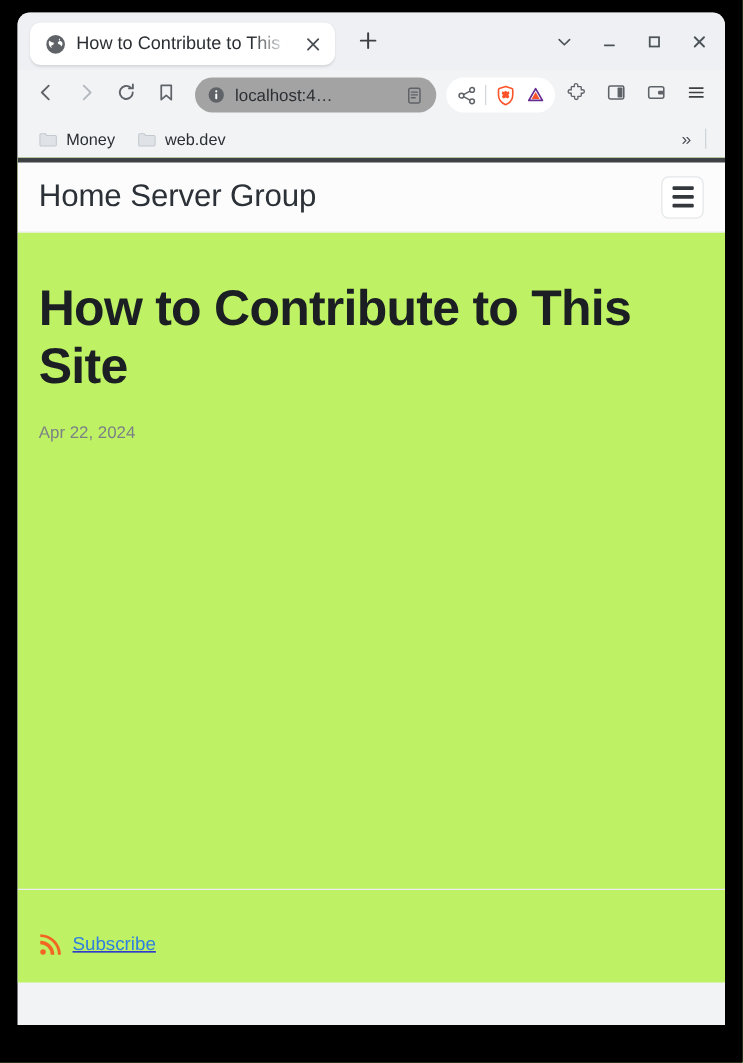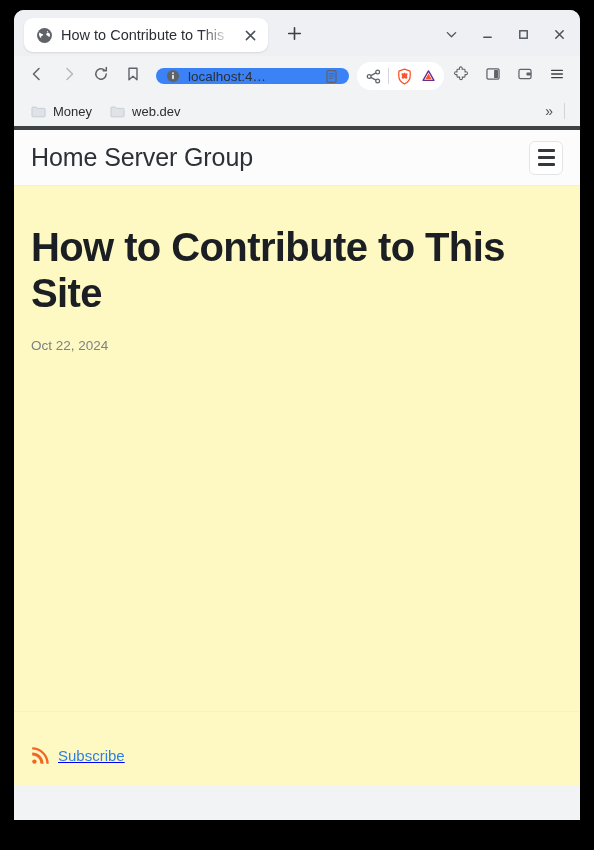--- a/index.html
+++ b/index.html
@@ -103,23 +103,23 @@
     display: flex; align-items: center; justify-content: center;
     border-radius: 50%;
     color: #5f6368;
     flex: 0 0 auto;
   }
   .tbtn.dim { color: #b4b9bf; }
   .tbtn svg { width: 16px; height: 16px; }
 
   .omnibox {
     flex: 1 1 auto;
-    height: 16px;
+    height: 28px;
     margin: 0 6px;
-    background: #3b82f6;
+    background: #a3a3a3;
     border-radius: 14px;
     display: flex;
     align-items: center;
     padding: 0 6px 0 10px;
     gap: 8px;
     min-width: 0;
   }
   .info-icon { width: 14px; height: 14px; flex: 0 0 auto; }
   .omnibox-url {
     flex: 1 1 auto;
@@ -180,21 +180,21 @@
   .bm-sep {
     width: 1px; height: 16px;
     background: #cfd4d9;
     margin: 0 5px;
   }
   .bm-right { margin-left: auto; display: flex; align-items: center; }
 
   
   .viewport {
     height: 660px;
-    background: #fef9c3;
+    background: #bef264;
     overflow: hidden;
     position: relative;
   }
   .site-header {
     border-top: 4px solid #3f4245;
     border-bottom: 1px solid #eceef0;
     background: #fcfcfc;
     height: 60px;
     display: flex;
     align-items: center;
@@ -471,21 +471,21 @@
         <div class="site-title">Home Server Group</div>
         <div class="menu-btn">
           <i></i>
           <i></i>
           <i></i>
         </div>
       </div>
 
       <div class="article">
         <h1 class="post-title">How to Contribute to This Site</h1>
-        <div class="post-date">Oct 22, 2024</div>
+        <div class="post-date">Apr 22, 2024</div>
       </div>
 
       <div class="site-footer">
         <a class="subscribe" href="#">
           <span class="rss-ico">
             <svg viewBox="0 0 18 18" xmlns="http://www.w3.org/2000/svg">
               <circle cx="3.4" cy="14.6" r="2.2" fill="#f26522"></circle>
               <path d="M1.2 8.4a8.4 8.4 0 0 1 8.4 8.4h2.9A11.3 11.3 0 0 0 1.2 5.5v2.9z" fill="#f26522"></path>
               <path d="M1.2 2.6a14.2 14.2 0 0 1 14.2 14.2h2.3A16.5 16.5 0 0 0 1.2.3v2.3z" fill="#f26522"></path>
             </svg>

